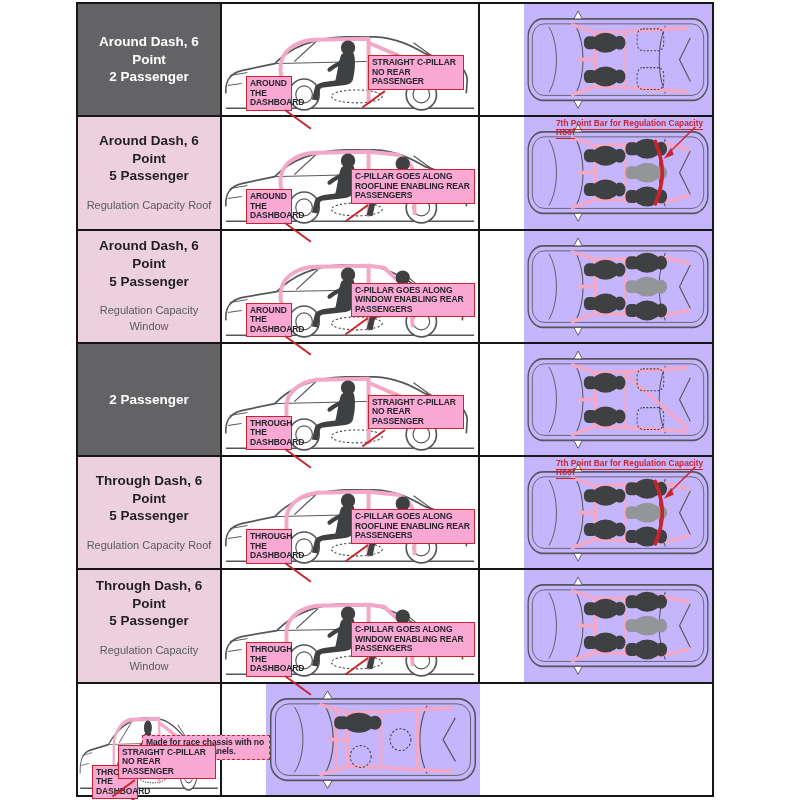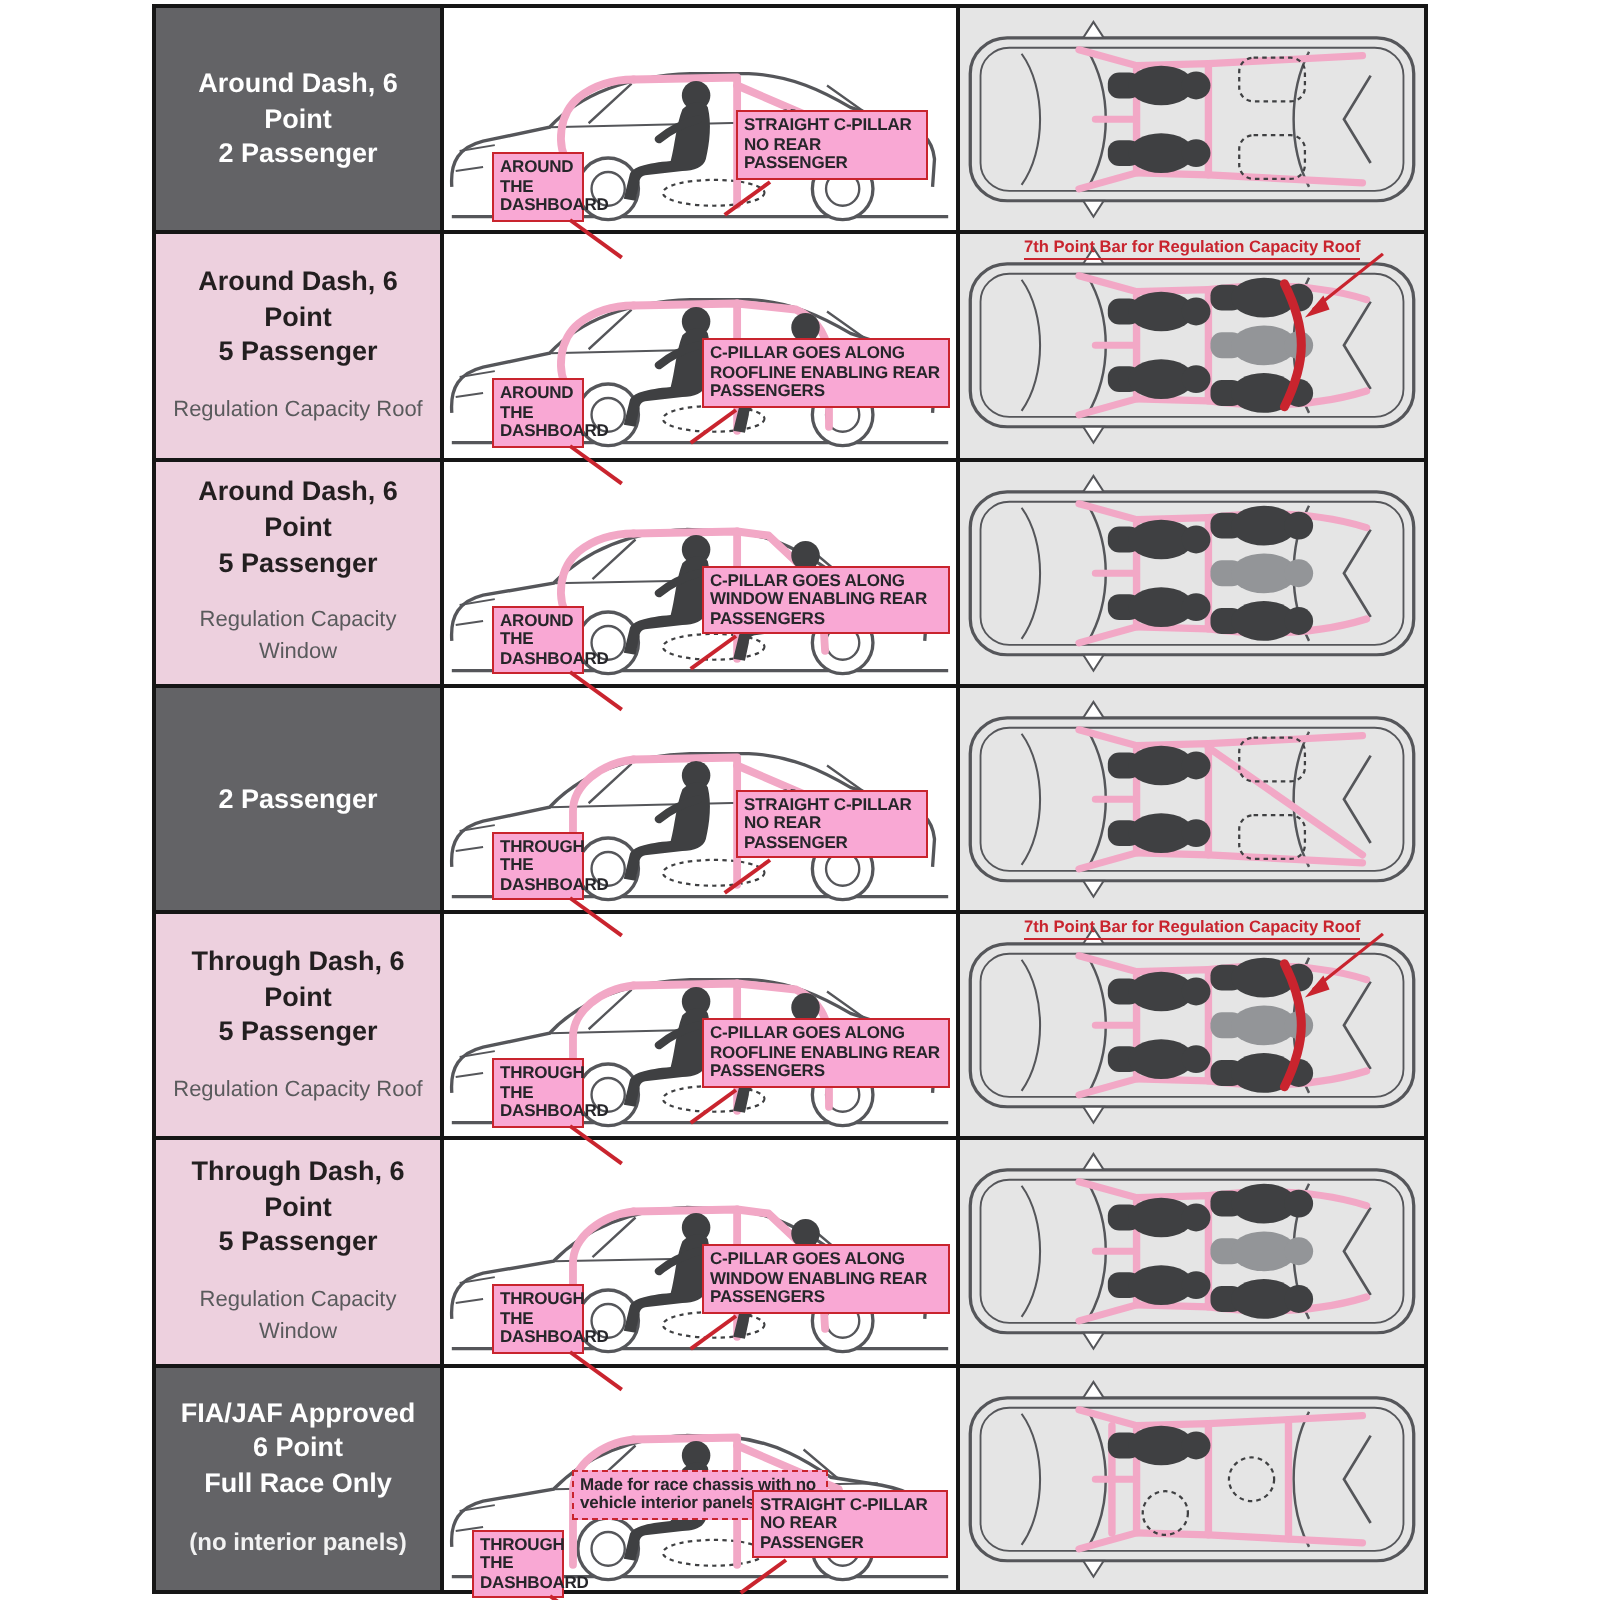--- a/index.html
+++ b/index.html
@@ -11,21 +11,21 @@
     font-family:"Liberation Sans",sans-serif;}
   .table{position:absolute;left:76px;top:2px;width:638px;height:795px;
     border:2px solid var(--ink);display:flex;flex-direction:column;background:#fff;}
   .row{flex:1 1 0;display:grid;grid-template-columns:144px 258px 1fr;
     border-bottom:2px solid var(--ink);min-height:0;}
   .row:last-child{border-bottom:none;}
   .cell{position:relative;min-height:0;}
   .cell.label{border-right:2px solid var(--ink);display:flex;flex-direction:column;
     justify-content:center;align-items:center;text-align:center;padding:0 5px;}
   .cell.side{border-right:2px solid var(--ink);background:#fff;}
-  .cell.top{background:#e5e5e5;}
+  .cell.top{background:#c4b5fd;margin-left:44px;}
   .label.gray{background:var(--gray);color:#fff;}
   .label.pink{background:var(--pink);color:#231f20;}
   .lline{font-weight:700;font-size:13.5px;line-height:1.3;text-align:center;}
   .lline:empty{display:none;}
   .lsub{font-weight:400;font-size:11px;line-height:1.45;margin-top:13px;}
   .lsub:empty{display:none;}
   .pink .lsub{color:#595a5c;}
   .gray .lsub{color:#f2f2f2;}
   .lsub.strong{font-weight:700;font-size:12px;}
   svg.art{position:absolute;inset:0;width:100%;height:100%;}
@@ -524,26 +524,20 @@
           <g fill="#3f4042">
             <rect x="122" y="73.5" width="16" height="13" rx="5.5"></rect>
             <ellipse cx="148" cy="80" rx="16" ry="10"></ellipse>
             <circle cx="165" cy="80" r="7"></circle>
           </g>
         </svg>
     </div>
   </section>
 
   <section class="row">
-    <div class="cell label gray">
-      <div class="lline">FIA/JAF Approved</div>
-      <div class="lline">6 Point</div>
-      <div class="lline">Full Race Only</div>
-      <div class="lsub strong">(no interior panels)</div>
-    </div>
     <div class="cell side">
       <svg class="art" viewBox="0 0 262 112" preserveAspectRatio="none">
           <g>
             <line x1="4" y1="105" x2="258" y2="105" stroke="#55565a" stroke-width="1.6"></line>
             <path d="M4 90 C3 77 8 70 20 67 L56 61 C74 43 98 35 124 34 L148 35 C170 37 186 47 198 55 L224 59 C240 62 246 67 247 76 L246 90" fill="none" stroke="#55565a" stroke-width="1.7"></path>
             <path d="M56 61 L222 58" stroke="#55565a" stroke-width="1" fill="none"></path>
             <path d="M76 59 L98 39 M184 41 L202 56" stroke="#55565a" stroke-width="1.2" fill="none"></path>
             <path d="M6 82 L20 80 M8 72 L26 69" stroke="#55565a" stroke-width="1" fill="none"></path>
             <circle cx="84" cy="91" r="15.5" fill="#fff" stroke="#55565a" stroke-width="1.7"></circle>
             <circle cx="84" cy="91" r="8.5" fill="none" stroke="#55565a" stroke-width="1.2"></circle>

